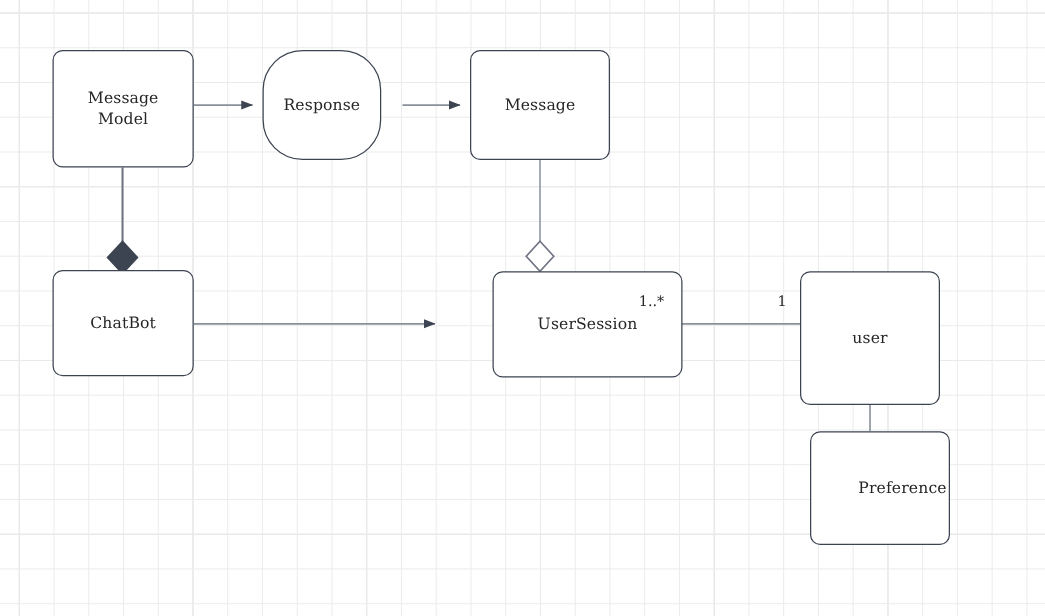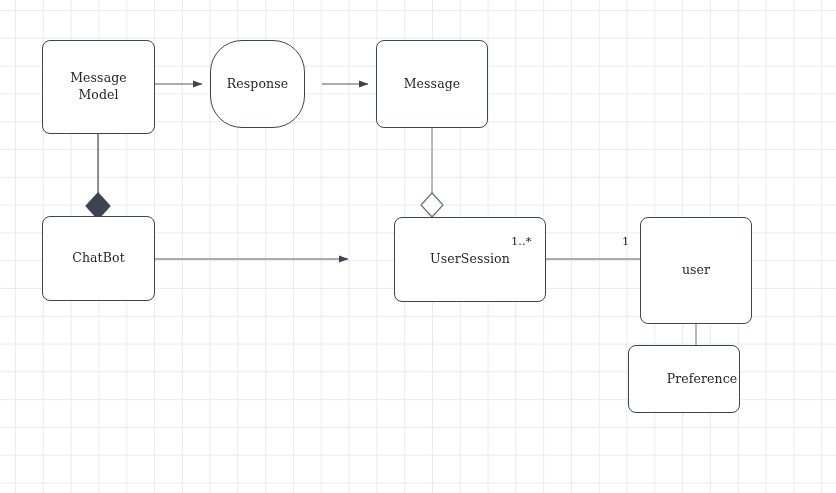--- a/index.html
+++ b/index.html
@@ -131,21 +131,21 @@
   </div>
 
   <div class="node" style="left:356px; top:217px; width:152px; height:85px;margin-left:38px;">
     <span class="node-label">UserSession</span>
   </div>
 
   <div class="node" style="left:640px; top:217px; width:112px; height:107px;">
     <span class="node-label">user</span>
   </div>
 
-  <div class="node" style="left:628px; top:345px; width:112px; height:68px;padding-left:36px;">
+  <div class="node" style="left:648px; top:345px; width:112px; height:91px;padding-left:36px;">
     <span class="node-label">Preference</span>
   </div>
 
   <span class="edge-label" style="left:511px; top:234px;">1..*</span>
 
   <span class="edge-label" style="left:622px; top:234px;">1</span>
 
 </div>
 
 </body></html>

